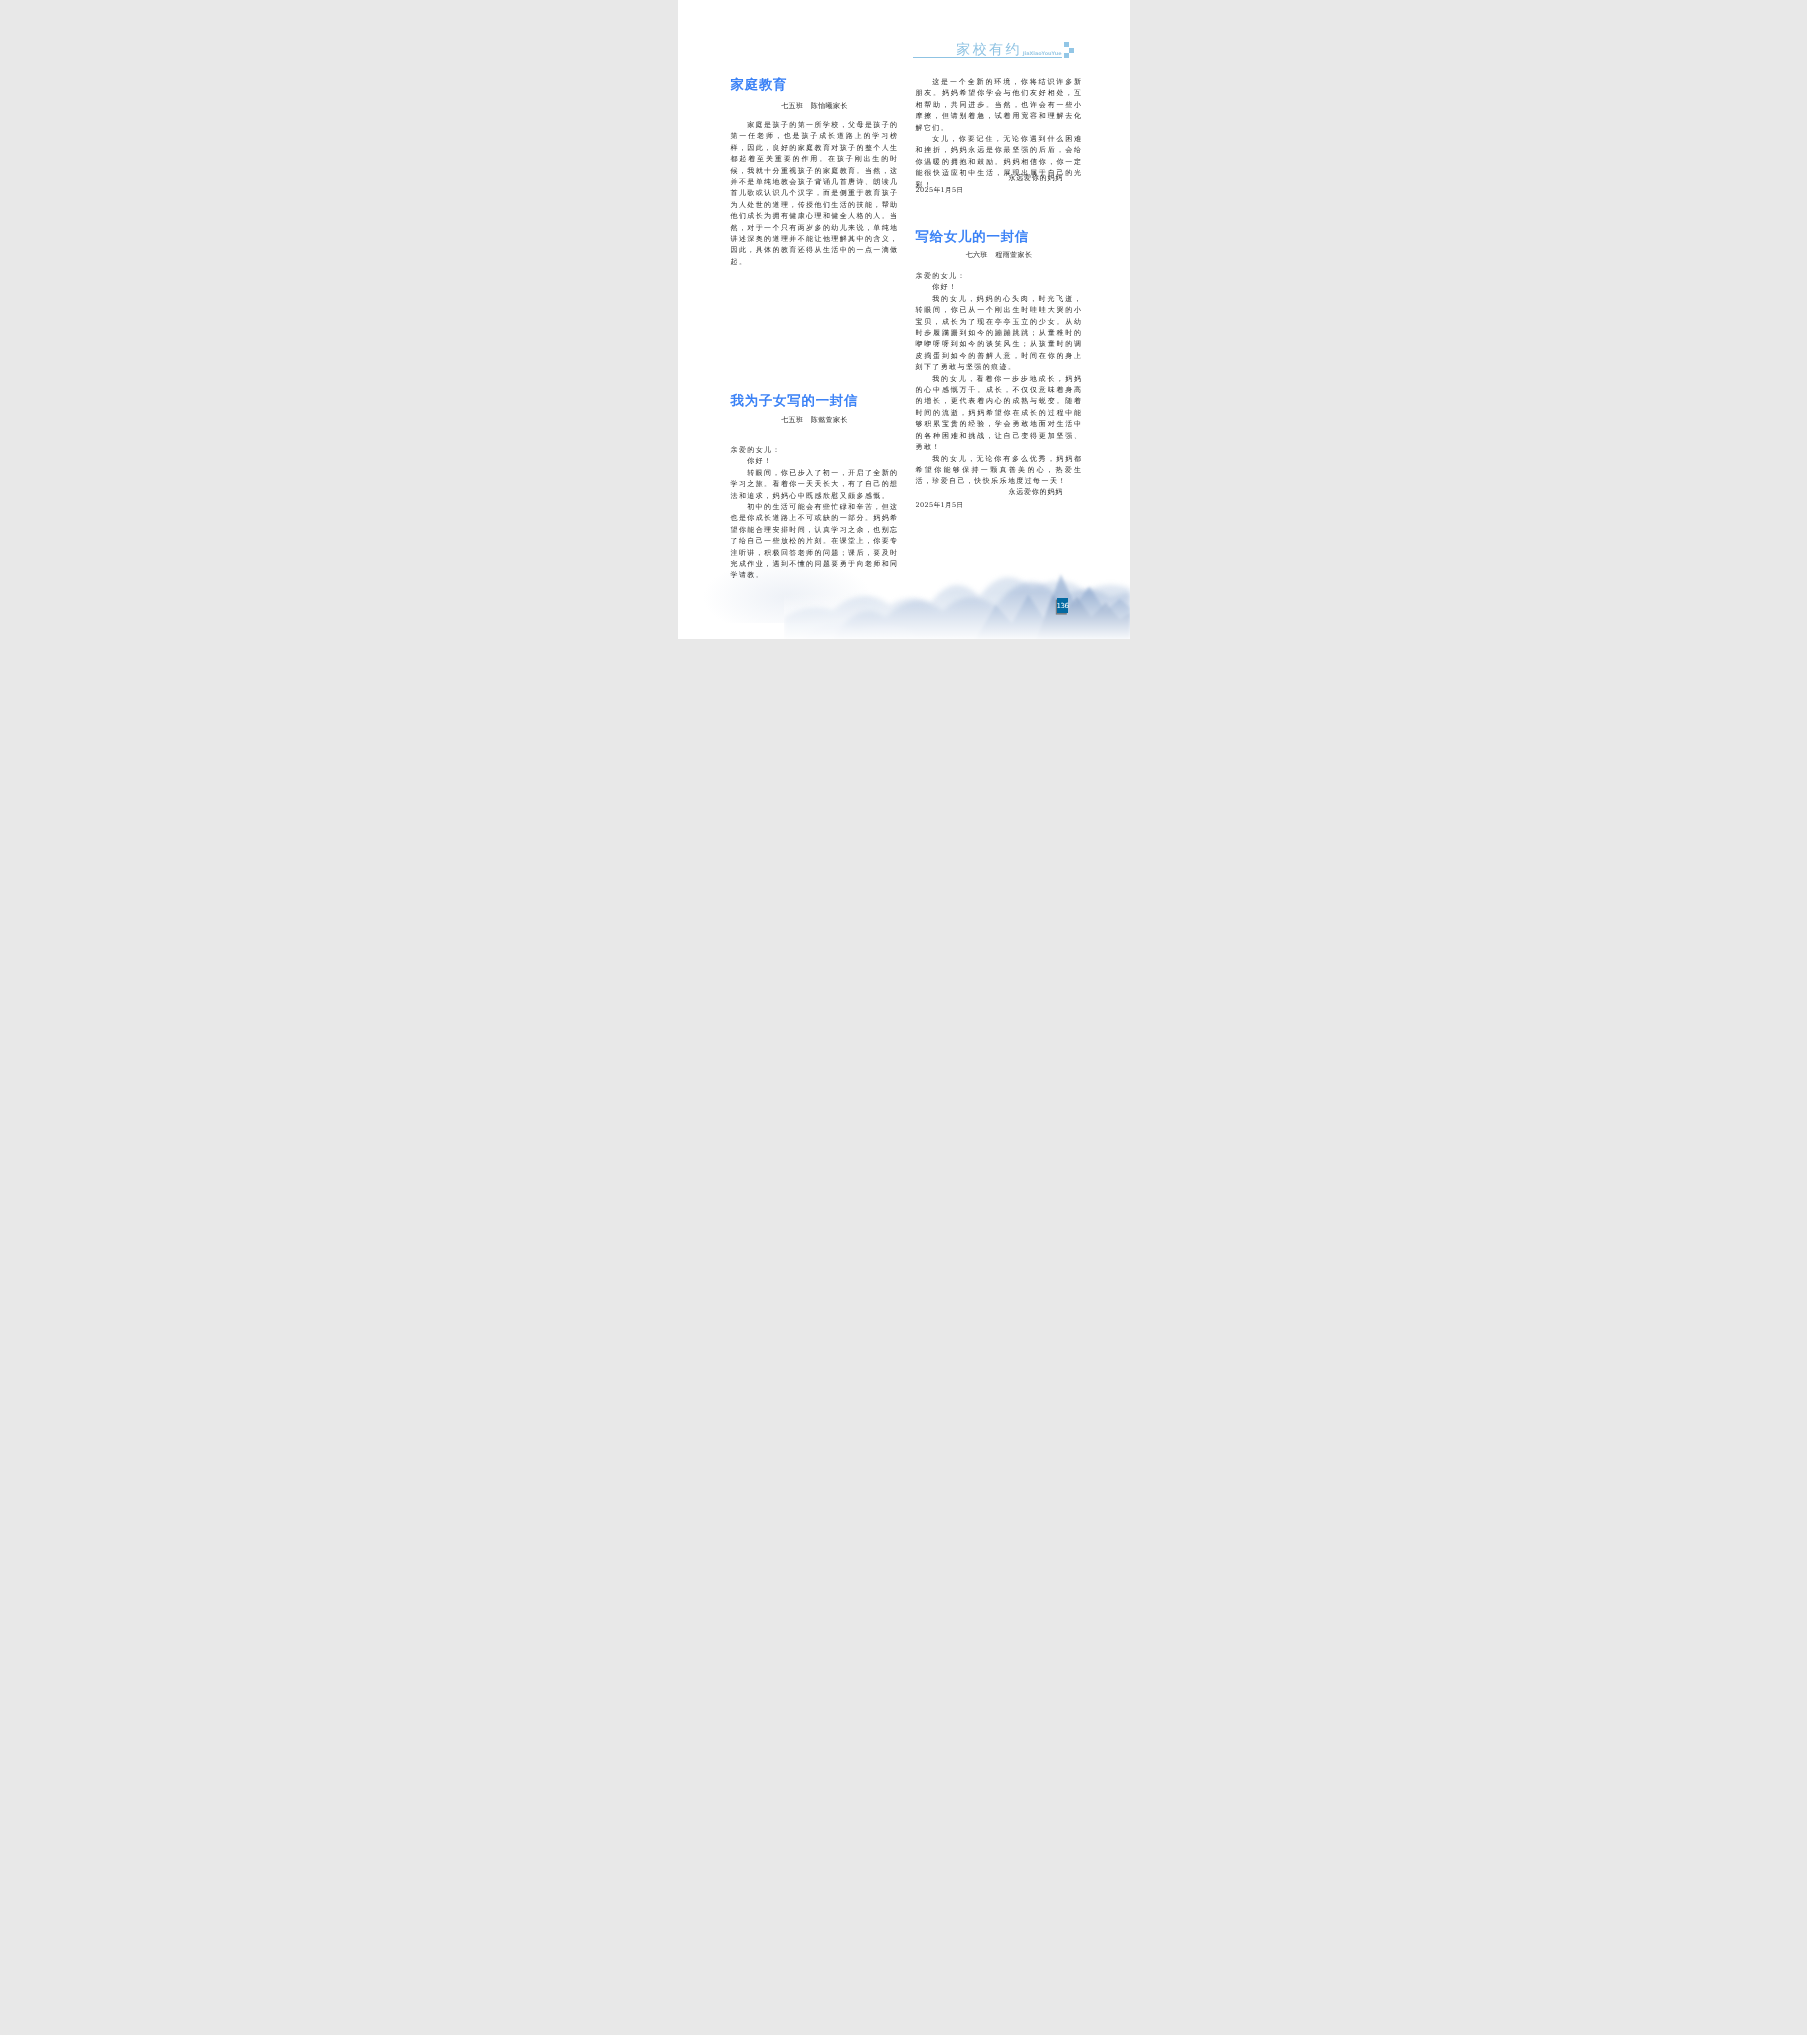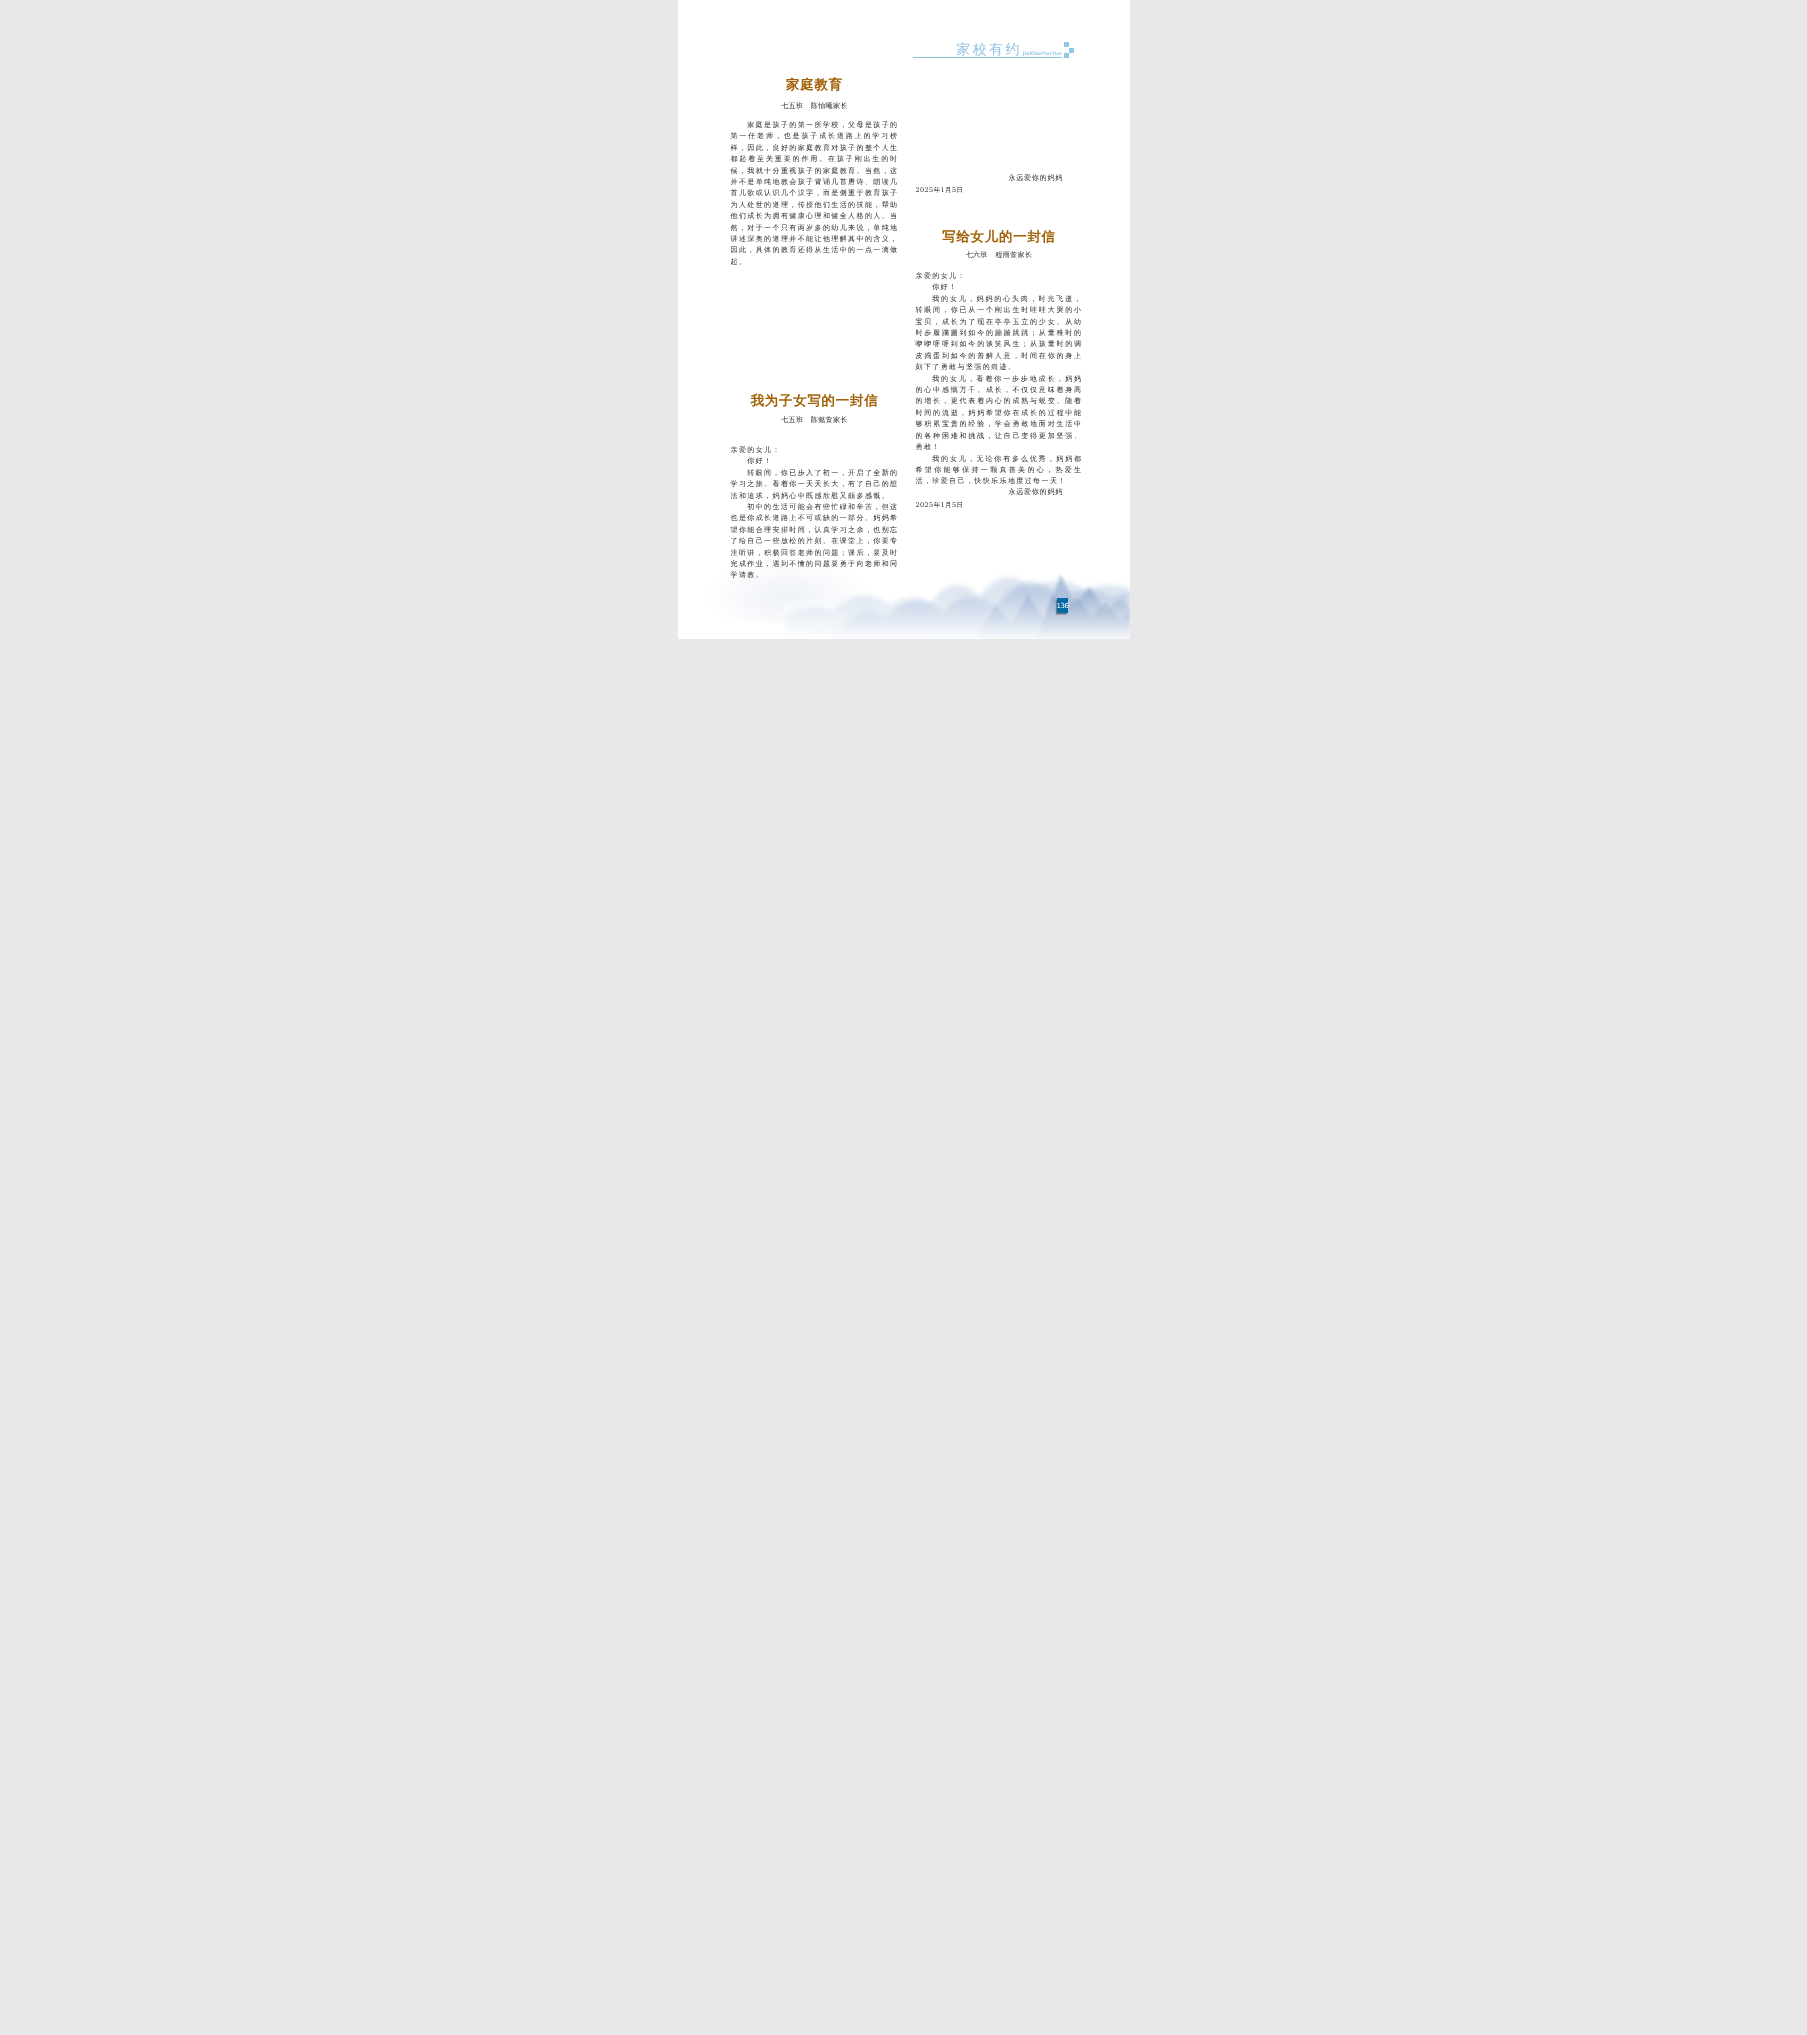--- a/index.html
+++ b/index.html
@@ -27,22 +27,22 @@
   .h-line { position:absolute; left:235px; top:57px; width:149px; height:1.2px; background:#8fc3e3; }
   .sq { position:absolute; width:5.3px; height:5.3px; background:#92c6e6; }
   .sq1 { left:386px; top:42px; }
   .sq2 { left:391px; top:48px; }
   .sq3 { left:386px; top:53px; }
   
   .col { position:absolute; top:0; height:639px; }
   .col-left  { left:53px; width:168px; }
   .col-right { left:238px; width:167px; }
   .art-title {
-    position:absolute; left:0; width:100%; text-align:center;
-    font-size:13.4px; font-weight:700; letter-spacing:0.8px; color:#a16207;
+    position:absolute; left:0; width:100%; 
+    font-size:13.4px; font-weight:700; letter-spacing:0.8px; color:#3b82f6;
     margin:0; white-space:nowrap;
   }
   .art-author {
     position:absolute; left:0; width:100%; text-align:center;
     font-size:7px; letter-spacing:0.4px; color:#222; margin:0;
   }
   .btext { position:absolute; left:0; width:100%; }
   .btext p {
     margin:0; font-size:7px; line-height:11.4px; letter-spacing:1.4px;
     text-align:justify; text-align-last:left; color:#1f1f1f;
@@ -95,20 +95,24 @@
     <div class="art-author" style="top:415px;">七五班　陈懿萱家长</div>
     <div class="btext" style="top:445px;">
       <p>亲爱的女儿：</p>
       <p class="indent">你好！</p>
       <p class="indent">转眼间，你已步入了初一，开启了全新的学习之旅。看着你一天天长大，有了自己的想法和追求，妈妈心中既感欣慰又颇多感慨。</p>
       <p class="indent">初中的生活可能会有些忙碌和辛苦，但这也是你成长道路上不可或缺的一部分。妈妈希望你能合理安排时间，认真学习之余，也别忘了给自己一些放松的片刻。在课堂上，你要专注听讲，积极回答老师的问题；课后，要及时完成作业，遇到不懂的问题要勇于向老师和同学请教。</p>
     </div>
   </div>
 
   <div class="col col-right">
+    <div class="btext" style="top:77px;">
+      <p class="indent">这是一个全新的环境，你将结识许多新朋友。妈妈希望你学会与他们友好相处，互相帮助，共同进步。当然，也许会有一些小摩擦，但请别着急，试着用宽容和理解去化解它们。</p>
+      <p class="indent">女儿，你要记住，无论你遇到什么困难和挫折，妈妈永远是你最坚强的后盾，会给你温暖的拥抱和鼓励。妈妈相信你，你一定能很快适应初中生活，展现出属于自己的光彩！</p>
+    </div>
     <div class="sig pad48" style="top:173px;">永远爱你的妈妈</div>
     <div class="date pad60" style="top:186px;">2025年1月5日</div>
 
     <h2 class="art-title" style="top:228px;">写给女儿的一封信</h2>
     <div class="art-author" style="top:250px;">七六班　程雨萱家长</div>
     <div class="btext" style="top:271px;">
       <p>亲爱的女儿：</p>
       <p class="indent">你好！</p>
       <p class="indent">我的女儿，妈妈的心头肉，时光飞逝，转眼间，你已从一个刚出生时哇哇大哭的小宝贝，成长为了现在亭亭玉立的少女。从幼时步履蹒跚到如今的蹦蹦跳跳；从童稚时的咿咿呀呀到如今的谈笑风生；从孩童时的调皮捣蛋到如今的善解人意，时间在你的身上刻下了勇敢与坚强的痕迹。</p>
       <p class="indent">我的女儿，看着你一步步地成长，妈妈的心中感慨万千。成长，不仅仅意味着身高的增长，更代表着内心的成熟与蜕变。随着时间的流逝，妈妈希望你在成长的过程中能够积累宝贵的经验，学会勇敢地面对生活中的各种困难和挑战，让自己变得更加坚强、勇敢！</p>

